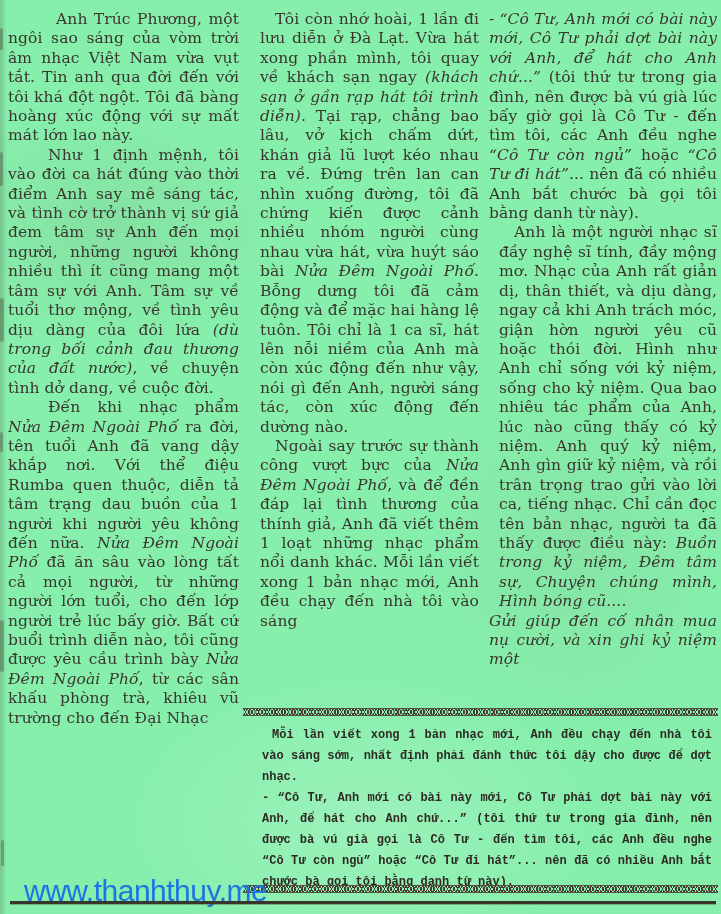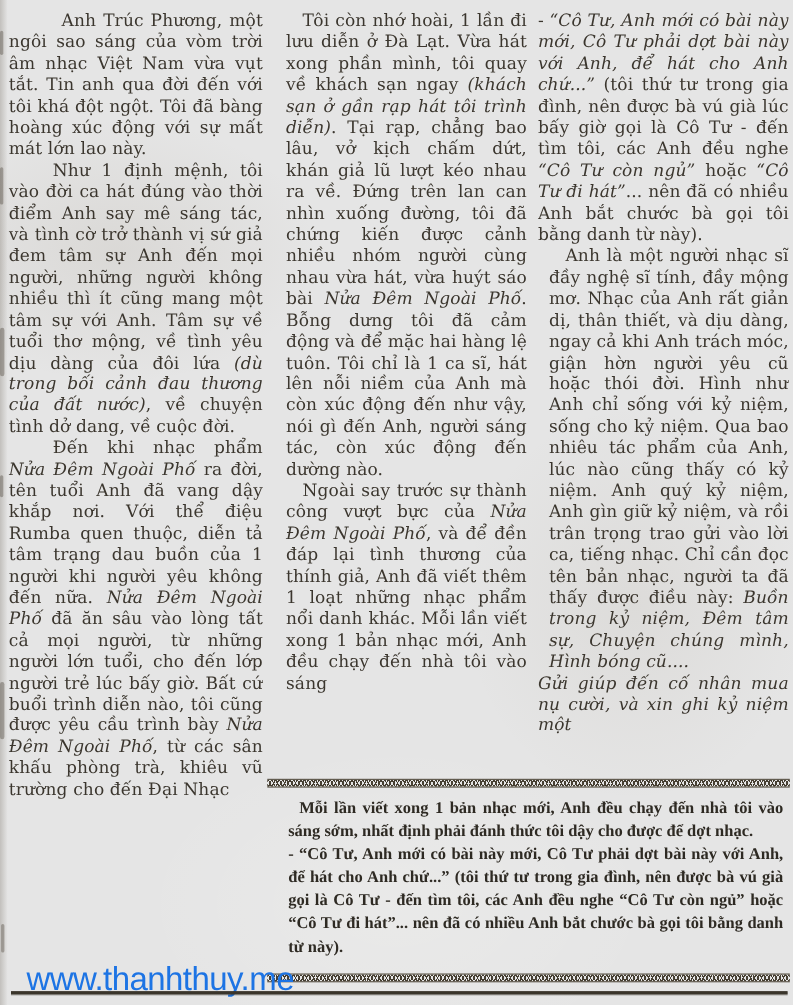--- a/index.html
+++ b/index.html
@@ -1,20 +1,20 @@
 <!DOCTYPE html>
 <html><head>
 <meta charset="utf-8">
 <style>
   html,body { margin:0; padding:0; }
   .page {
     position: relative;
     width: 721px;
     height: 914px;
-    background: #e5e5e5;
+    background: #86efac;
     font-family: "DejaVu Serif", serif;
     color: #3b362e;
     overflow: hidden;
   }
   .page::before {
     content:"";
     position:absolute; inset:0;
     background:
       radial-gradient(ellipse 300px 200px at 15% 25%, rgba(120,105,80,.10), transparent 60%),
       radial-gradient(ellipse 260px 300px at 80% 60%, rgba(120,105,80,.08), transparent 60%),
@@ -56,23 +56,23 @@
     background:
       repeating-linear-gradient(115deg, #463f32 0 1px, transparent 1px 3px),
       repeating-linear-gradient(65deg,  #463f32 0 1px, transparent 1px 3px);
     border-top: 1px solid #554e41;
     border-bottom: 1px solid #554e41;
   }
   .quote-text {
     padding: 9px 6px 8px 19px;
     height: 152px;
     overflow: hidden;
-    font-family: Liberation Serif, serif;
+    font-family: Liberation Mono, monospace;
     font-weight: 700;
-    font-size: 15px;
+    font-size: 12px;
     line-height: 21px;
     color: #2e2a23;
     text-align: justify;
   }
   .quote-text p { margin: 0; }
   p.ind-xs { text-indent: 10px; }
 
   .watermark {
     position: absolute;
     left: 24px; top: 874px;

